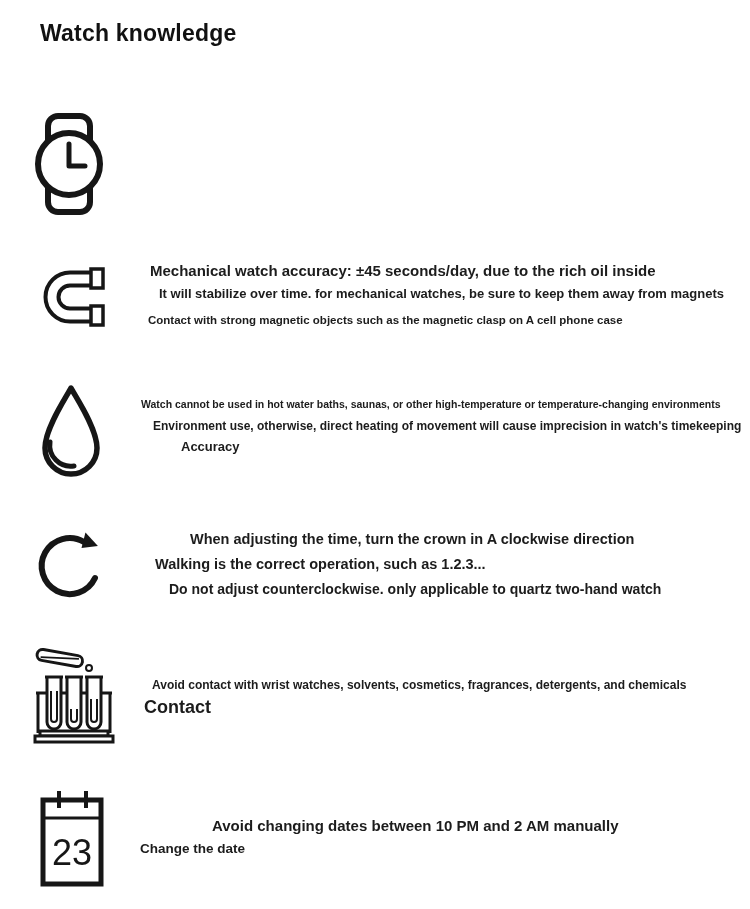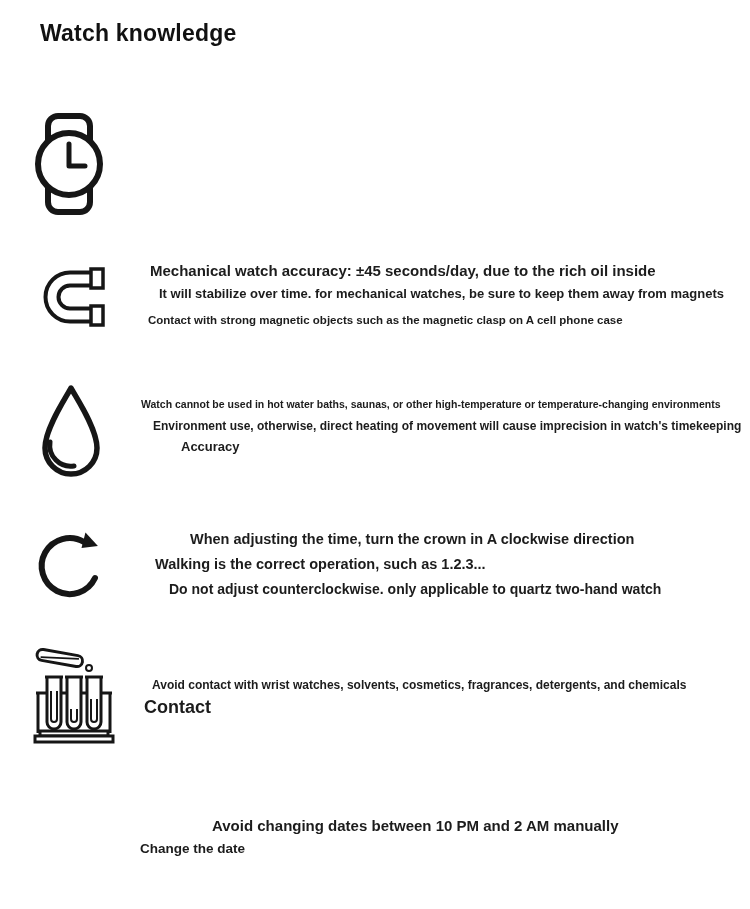--- a/index.html
+++ b/index.html
@@ -109,17 +109,26 @@
         <path d="M59 56 L59 76 A3 3 0 0 0 65 76 L65 56" fill="none" stroke-width="2"></path>
         <rect x="8" y="88" width="68" height="5" fill="#fff" stroke-width="3"></rect>
         <rect x="3" y="93" width="78" height="6" fill="#fff" stroke-width="3"></rect>
       </svg>
     </span>
     <div class="line" style="left:152px; top:36px; font-size:12px;">Avoid contact with wrist watches, solvents, cosmetics, fragrances, detergents, and chemicals</div>
     <div class="line" style="left:144px; top:54px; font-size:18px;">Contact</div>
   </div>
 
   <div class="row" id="sec-5">
+    <span class="icon" style="left:39px; top:0;">
+      <svg width="66" height="100" viewBox="0 0 66 100" fill="none">
+        <rect x="4" y="12" width="58" height="84" fill="#fff" stroke="#161616" stroke-width="5"></rect>
+        <line x1="4" y1="30" x2="62" y2="30" stroke="#161616" stroke-width="3"></line>
+        <line x1="20" y1="3" x2="20" y2="20" stroke="#161616" stroke-width="4"></line>
+        <line x1="47" y1="3" x2="47" y2="20" stroke="#161616" stroke-width="4"></line>
+        <text x="33" y="77" font-size="36" text-anchor="middle" fill="#161616" font-family="&quot;Liberation Sans&quot;, sans-serif" font-weight="400">23</text>
+      </svg>
+    </span>
     <div class="line" style="left:212px; top:29px; font-size:15px;">Avoid changing dates between 10 PM and 2 AM manually</div>
     <div class="line" style="left:140px; top:53px; font-size:13.5px;">Change the date</div>
   </div>
 
 </div>
 
 </body></html>

